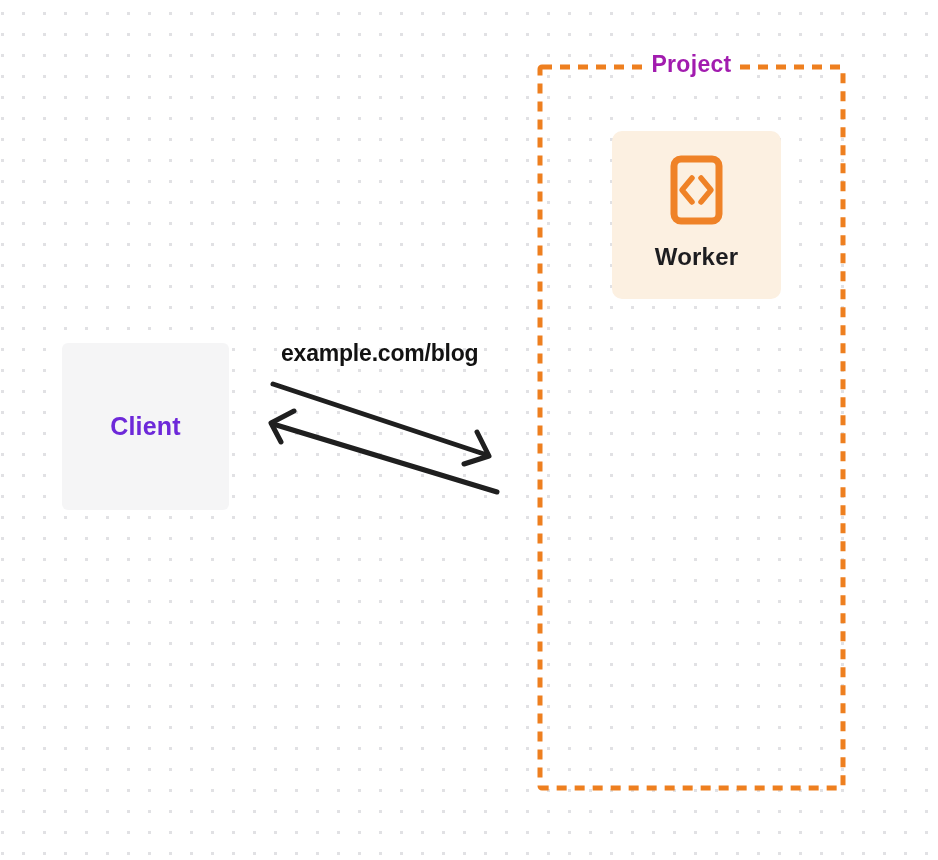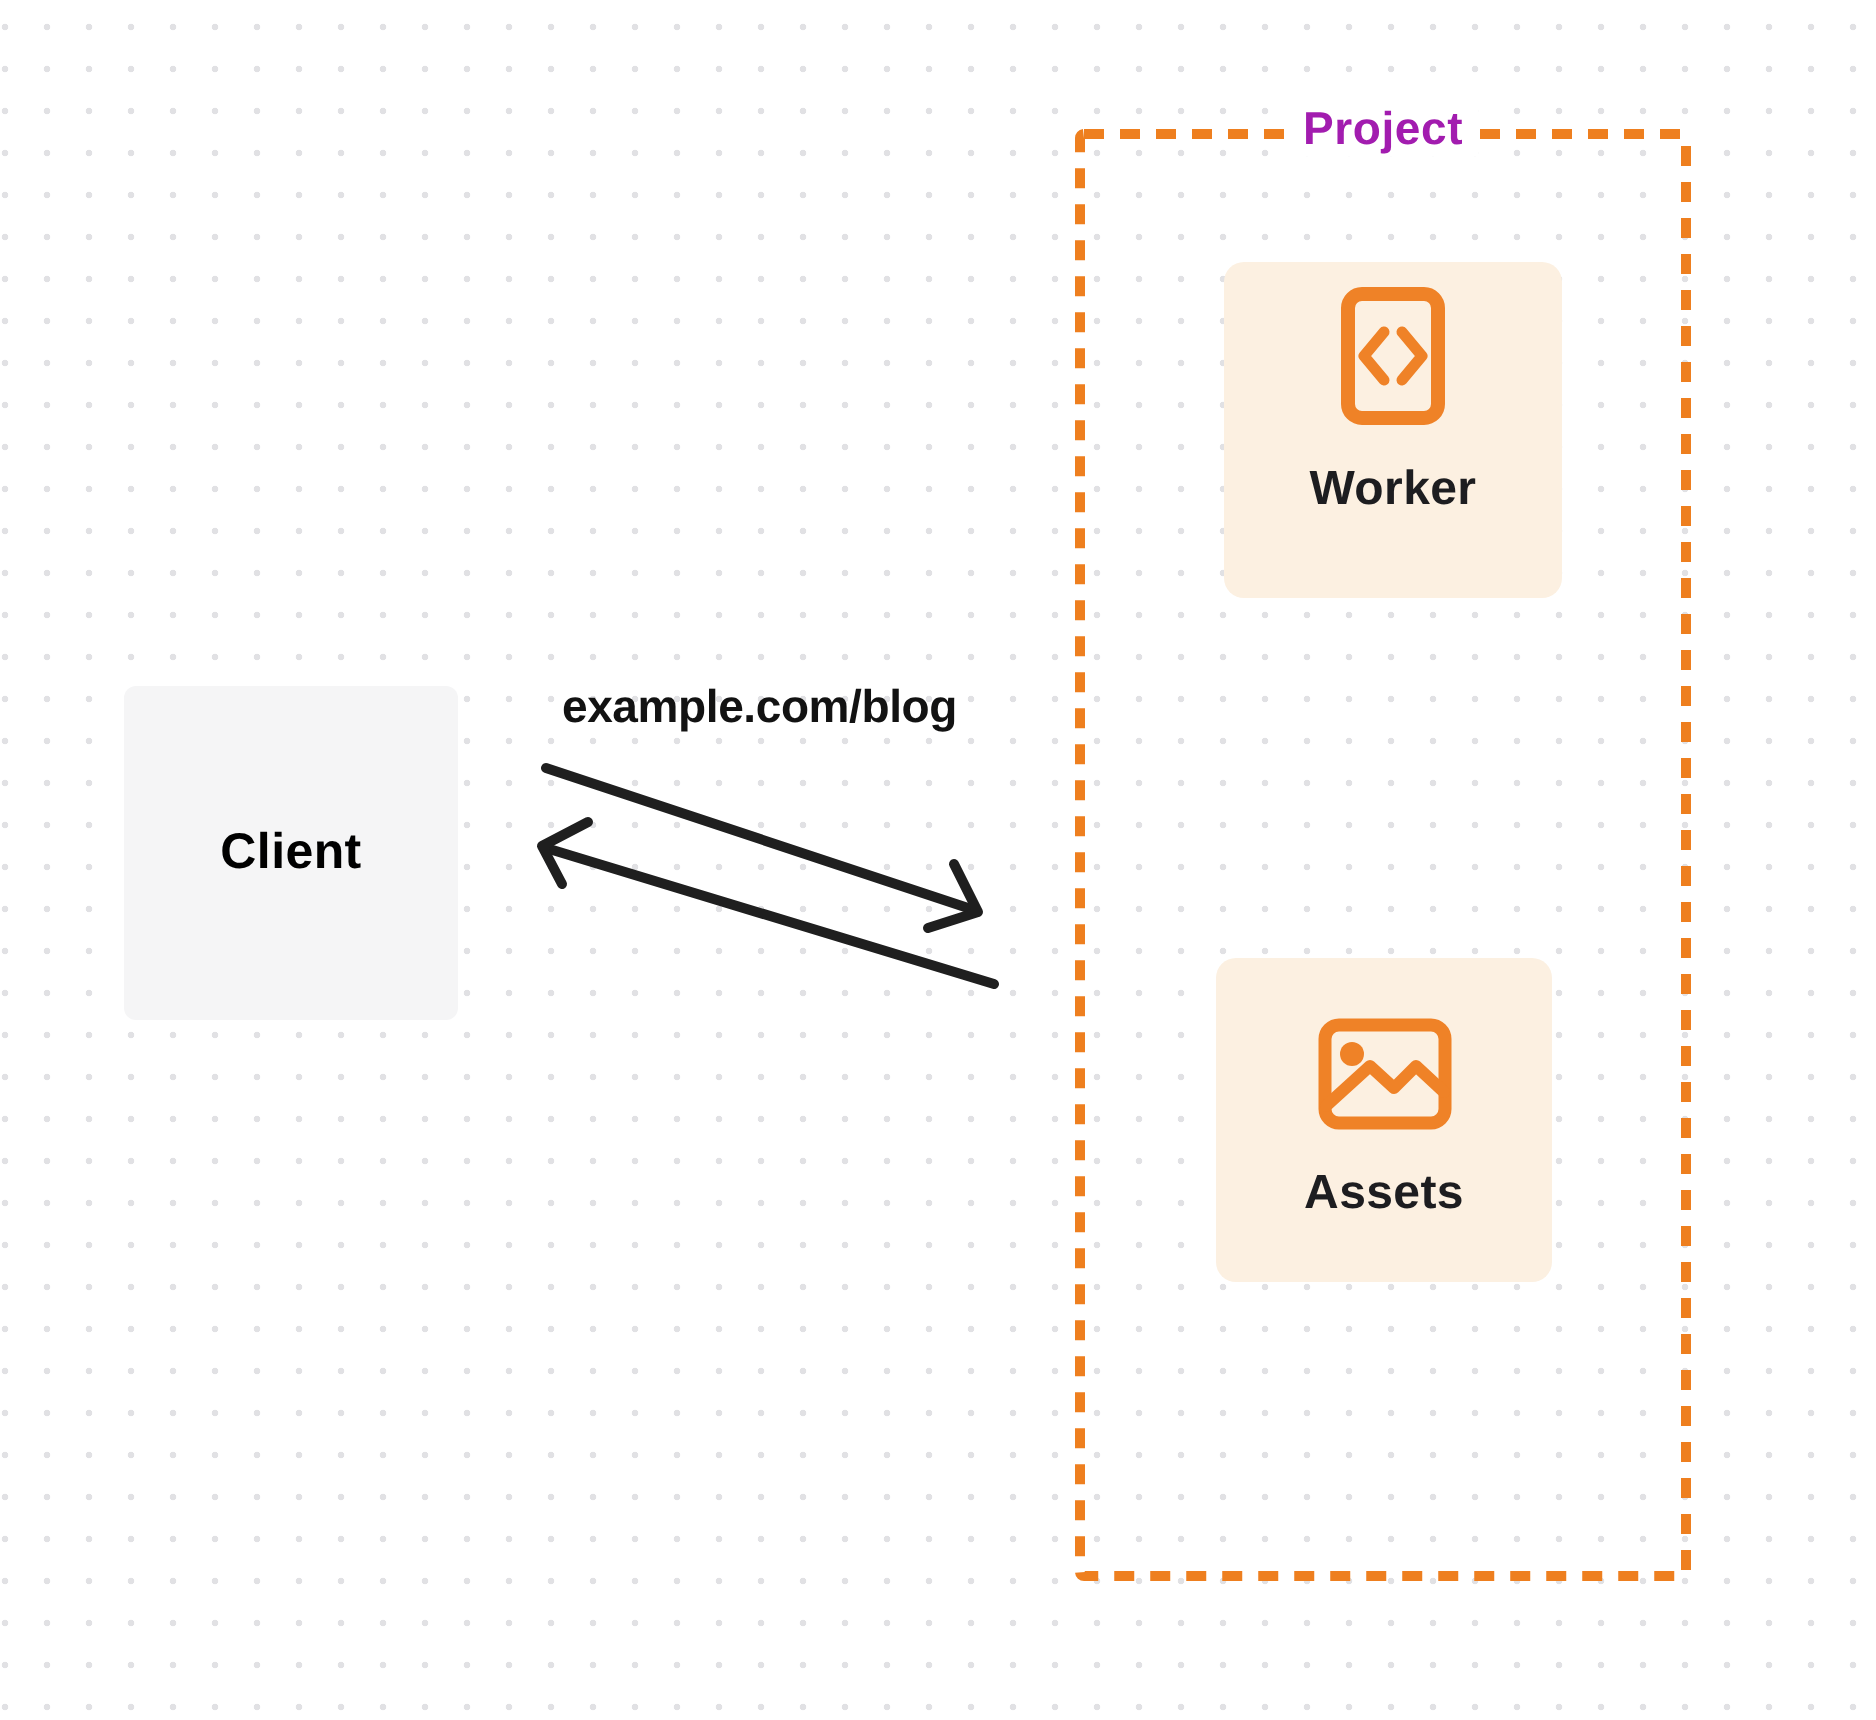--- a/index.html
+++ b/index.html
@@ -22,21 +22,21 @@
   
   .client-box {
     position: absolute;
     left: 62px; top: 343px;
     width: 167px; height: 167px;
     background: #f5f5f6;
     border-radius: 6px;
     display: flex; align-items: center; justify-content: center;
   }
   .client-box .label {
-    font-size: 25px; font-weight: bold; color: #000000;
+    font-size: 25px; font-weight: bold; color: #6d28d9;
     letter-spacing: 0.2px;
   }
 
   
   .request-label {
     position: absolute;
     left: 281px; top: 340px;
     font-size: 23px; font-weight: bold; color: #121212;
     letter-spacing: -0.2px;
   }
@@ -72,21 +72,21 @@
   
   .card {
     position: absolute;
     background: #fcf0e1;
     border-radius: 10px;
     display: flex;
     flex-direction: column;
     align-items: center;
     justify-content: flex-start;
   }
-  .worker-card { left: 612px; top: 131px; width: 169px; height: 168px; padding-top: 12px; }
+  .worker-card { left: 612px; top: 131px; width: 169px; height: 168px; padding-top: 24px; }
   .assets-card { left: 608px; top: 479px; width: 168px; height: 162px; padding-top: 30px; }
   .card .card-label {
     font-size: 24px; font-weight: bold; color: #1d1d20;
     margin-top: 18px;
     letter-spacing: 0.2px;
   }
   .card .icon-wrap { display: block; line-height: 0; }
 
   
   .file-tree {
@@ -135,25 +135,15 @@
     <span class="icon-wrap">
       <svg width="53" height="70" viewBox="0 0 53 70" xmlns="http://www.w3.org/2000/svg">
         <rect x="4" y="4" width="45" height="62" rx="7" fill="none" stroke="#ef8227" stroke-width="7"></rect>
         <polyline points="22,23 12,35 22,47" fill="none" stroke="#ef8227" stroke-width="5.5" stroke-linecap="round" stroke-linejoin="round"></polyline>
         <polyline points="31,23 41,35 31,47" fill="none" stroke="#ef8227" stroke-width="5.5" stroke-linecap="round" stroke-linejoin="round"></polyline>
       </svg>
     </span>
     <span class="card-label">Worker</span>
   </div>
 
-  <div class="card assets-card">
-    <span class="icon-wrap">
-      <svg width="67" height="56" viewBox="0 0 67 56" xmlns="http://www.w3.org/2000/svg">
-        <rect x="3.5" y="3.5" width="60" height="49" rx="7" fill="none" stroke="#ef8227" stroke-width="6.5"></rect>
-        <circle cx="17" cy="18" r="6" fill="#ef8227"></circle>
-        <polyline points="4,44 26,24 38,35 49,24 63,37" fill="none" stroke="#ef8227" stroke-width="6" stroke-linecap="round" stroke-linejoin="round"></polyline>
-      </svg>
-    </span>
-    <span class="card-label">Assets</span>
-  </div>
 
 
 </div>
 
 </body></html>

